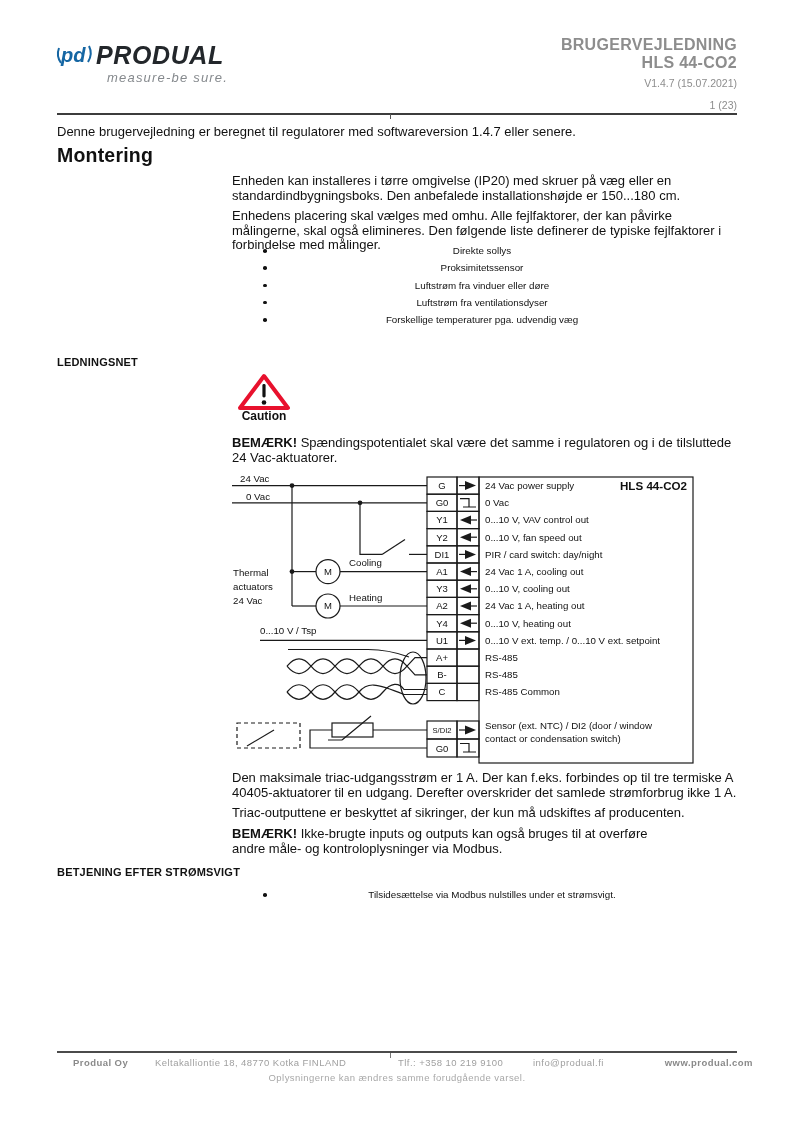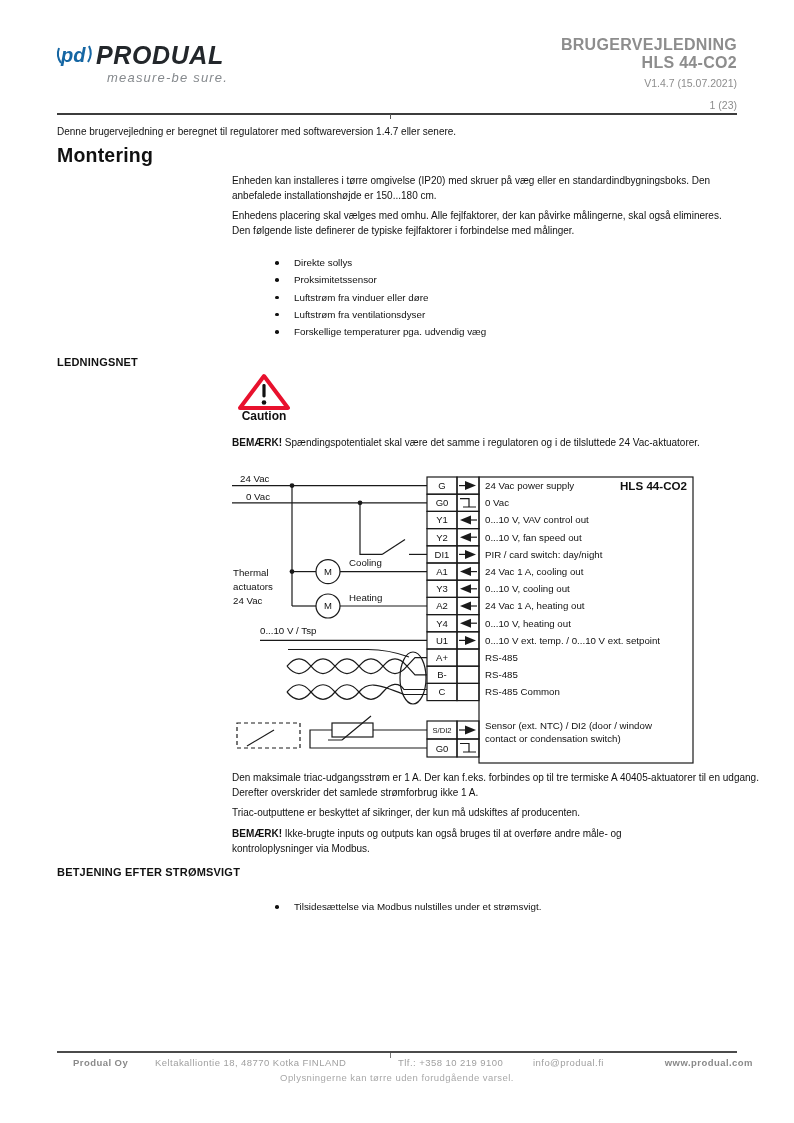--- a/index.html
+++ b/index.html
@@ -1,28 +1,28 @@
 <!DOCTYPE html>
 <html><head>
 <meta charset="utf-8">
 <style>
   html,body{margin:0;padding:0;background:#888;}
   .page{position:relative;width:794px;height:1123px;background:#fff;margin:0 auto;
         font-family:"Liberation Sans",sans-serif;color:#111;overflow:hidden;
         box-shadow:0 0 6px rgba(0,0,0,.4);}
   .abs{position:absolute;}
   p{margin:0;}
-  .body{font-size:10px;line-height:14.7px;color:#111;}
+  .body{font-size:13px;line-height:14.7px;color:#111;}
   .h1{font-size:19.5px;font-weight:bold;letter-spacing:.2px;}
   .sech{font-size:11px;font-weight:bold;letter-spacing:.2px;white-space:nowrap;}
   .hdr-big{font-size:16px;font-weight:bold;color:#8d8d8d;line-height:18px;letter-spacing:.3px;}
   .hdr-small{font-size:10.5px;color:#8d8d8d;line-height:16px;}
   .rule{background:#3c3c3c;height:1.5px;}
   .tick{width:1px;height:5px;background:#555;}
-  ul.blist{list-style:none;margin:12px;padding:0;}
+  ul.blist{list-style:none;margin:0;padding:0;text-align:center;}
   ul.blist li{position:relative;padding-left:20px;font-size:9.8px;line-height:14.3px;margin-bottom:3px;}
   ul.blist.wide li{margin-bottom:4px;}
   ul.blist li::before{content:"";position:absolute;left:1px;top:5px;width:3.6px;height:3.6px;
         border-radius:50%;background:#111;}
   .blead{font-weight:bold;}
   .caution-label{font-size:12px;font-weight:bold;text-align:center;}
   .footer-rule{background:#4b4b4b;height:2px;}
   .ftxt{font-size:9.5px;color:#a0a0a0;letter-spacing:.45px;white-space:nowrap;}
   .ftxt.strong{color:#8a8a8a;font-weight:bold;padding-left:16px;}
   .fnote{font-size:9.5px;color:#a8a8a8;letter-spacing:.45px;text-align:center;}
@@ -276,15 +276,15 @@
   </ul>
 
   <div class="abs footer-rule" style="left:57px;top:1051px;width:680px;"></div>
   <div class="abs tick" style="left:390px;top:1053px;background:#777;"></div>
 
   <span class="abs ftxt strong" style="left:57px;top:1057px;">Produal Oy</span>
   <span class="abs ftxt" style="left:155px;top:1057px;">Keltakalliontie 18, 48770 Kotka FINLAND</span>
   <span class="abs ftxt" style="left:398px;top:1057px;">Tlf.: +358 10 219 9100</span>
   <span class="abs ftxt" style="left:533px;top:1057px;">info@produal.fi</span>
   <span class="abs ftxt strong" style="left:620px;top:1057px;width:117px;text-align:right;">www.produal.com</span>
-  <div class="abs fnote" style="left:57px;top:1072px;width:680px;">Oplysningerne kan tørre uden forudgående varsel.</div>
+  <div class="abs fnote" style="left:57px;top:1072px;width:680px;">Oplysningerne kan ændres samme forudgående varsel.</div>
 
 </div>
 
 </body></html>

